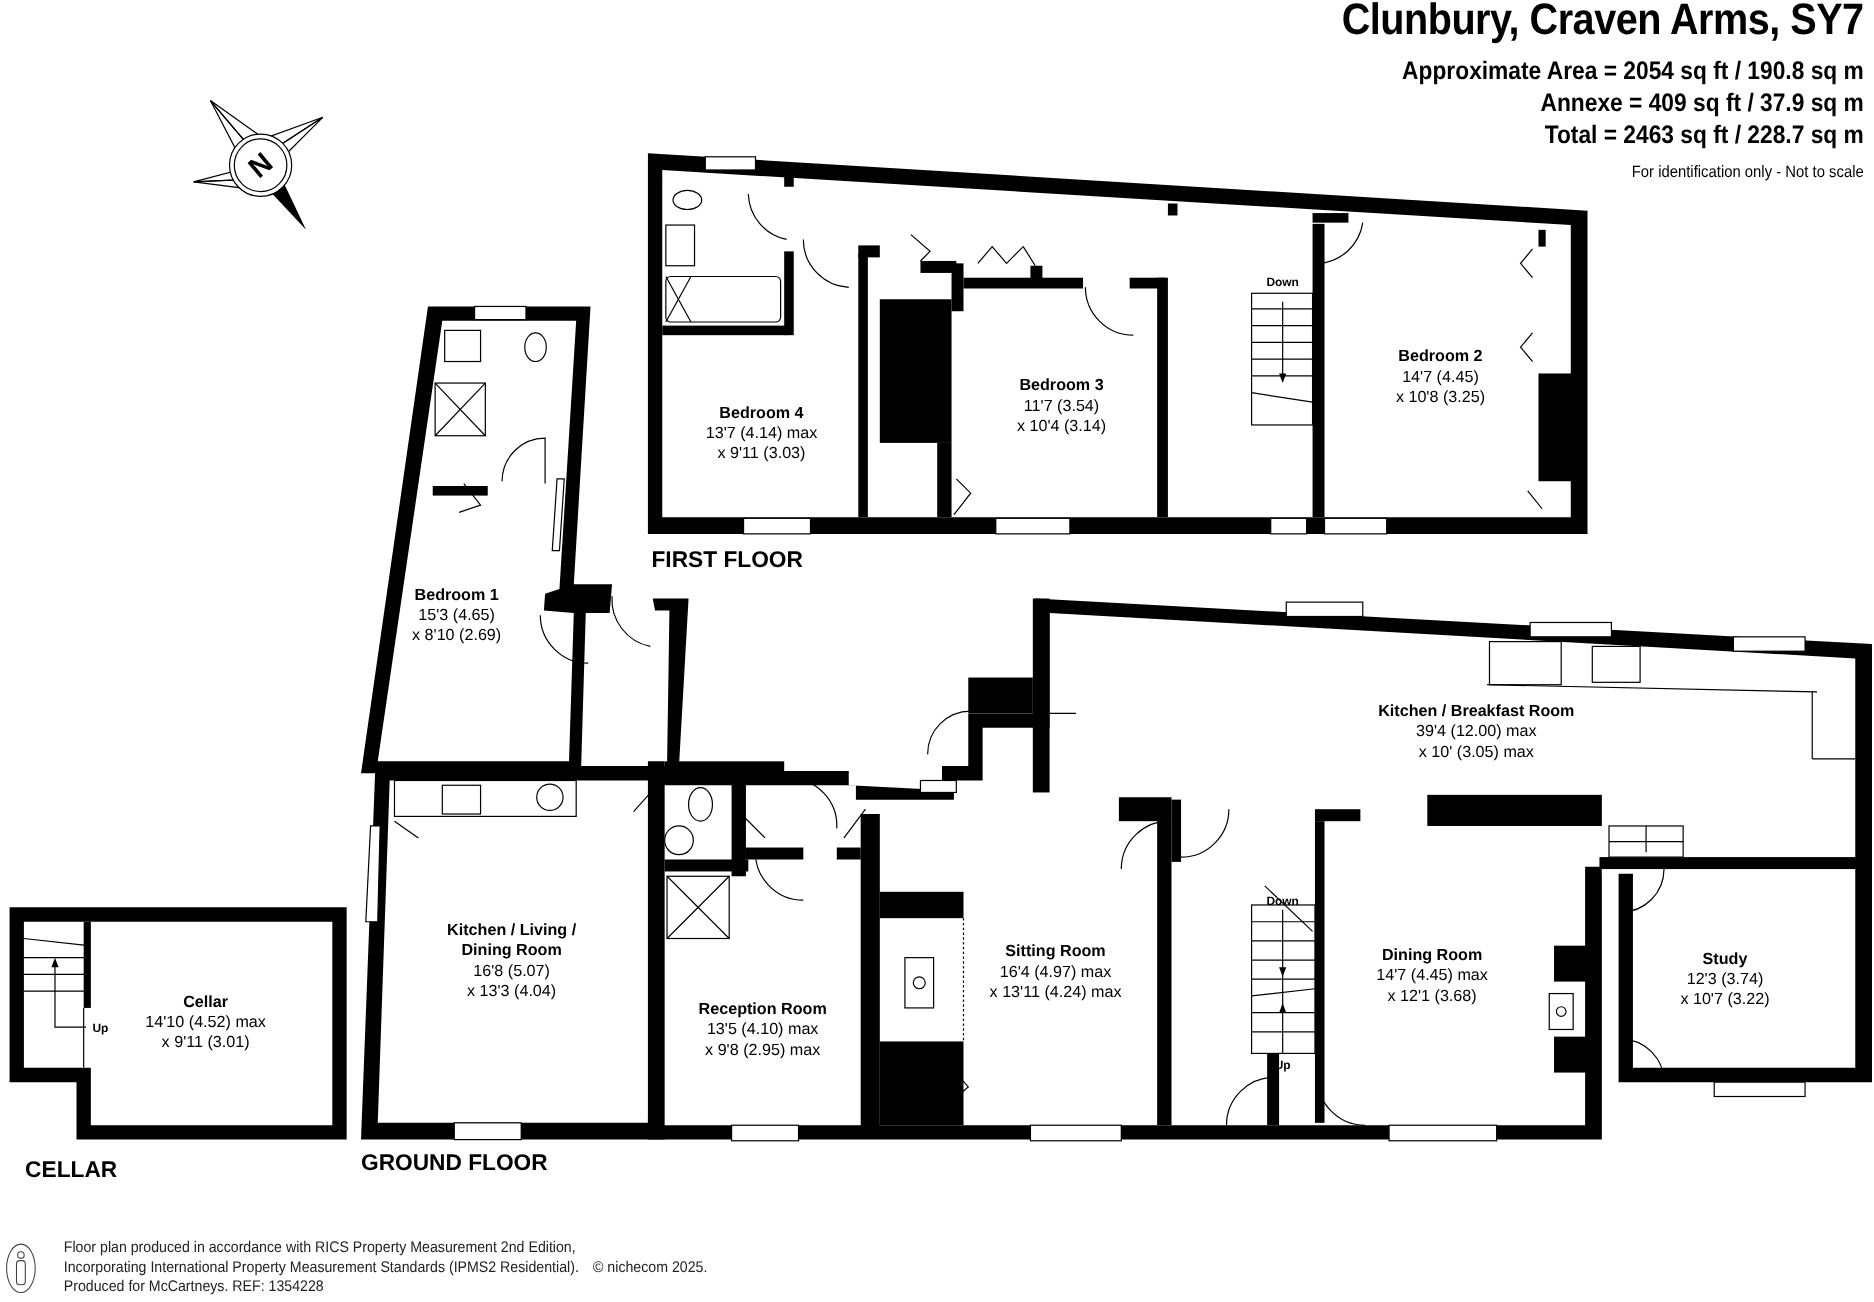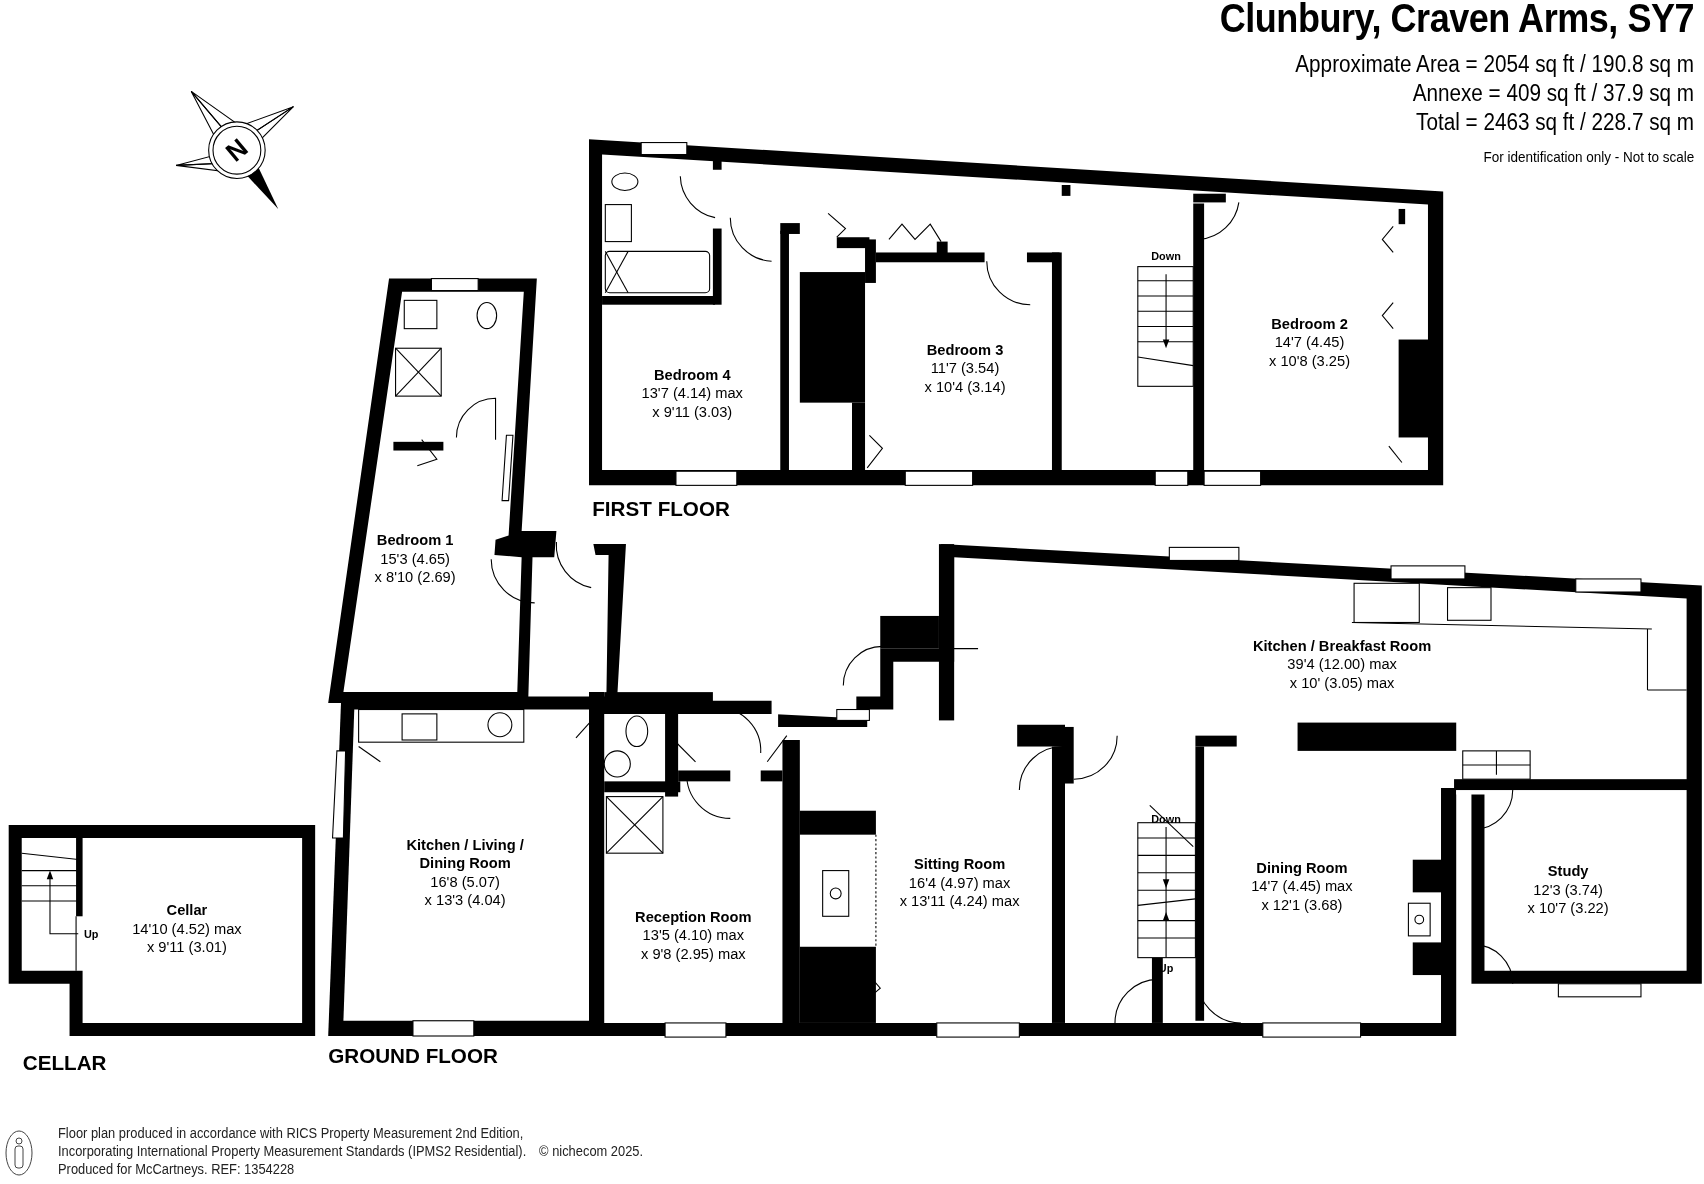--- a/index.html
+++ b/index.html
@@ -9,21 +9,21 @@
   .win { fill:#fff; stroke:#000; stroke-width:1; }
   .thin { fill:none; stroke:#000; stroke-width:1; }
   .fx { fill:#fff; stroke:#000; stroke-width:1; }
   .rn { font-family:"Liberation Sans", sans-serif; font-weight:bold; font-size:13.5px; text-anchor:middle; }
   .rd { font-family:"Liberation Sans", sans-serif; font-size:13.5px; text-anchor:middle; }
   .fl { font-family:"Liberation Sans", sans-serif; font-weight:bold; font-size:19px; }
   .sm { font-family:"Liberation Sans", sans-serif; font-weight:bold; font-size:10px; text-anchor:middle; }
   .hdr { position:absolute; right:10px; text-align:right; font-family:"Liberation Sans", sans-serif; }
   #title { top:-4px; font-size:40px; font-weight:bold; letter-spacing:-0.5px; transform:scaleX(0.9); transform-origin:right top; }
   .area { font-size:23px; line-height:29px; transform:scaleX(0.9); transform-origin:right top; }
-  #areas { top:50px; }
+  #areas { top:50px;font-weight:bold; }
   #note { top:148px; font-size:15px; transform:scaleX(0.9); transform-origin:right top; }
   #footer { position:absolute; left:58px; top:1124px; font-size:14px; line-height:18px; color:#222; transform:scaleX(0.92); transform-origin:left top; }
   #footer .copy { margin-left:14px; }
   #footer-icon { position:absolute; left:4px; top:1128px; width:30px; height:50px; }
 </style>
 </head>
 <body>
 
 <div class="hdr" id="title">Clunbury, Craven Arms, SY7</div>
 <div class="hdr" id="areas">

